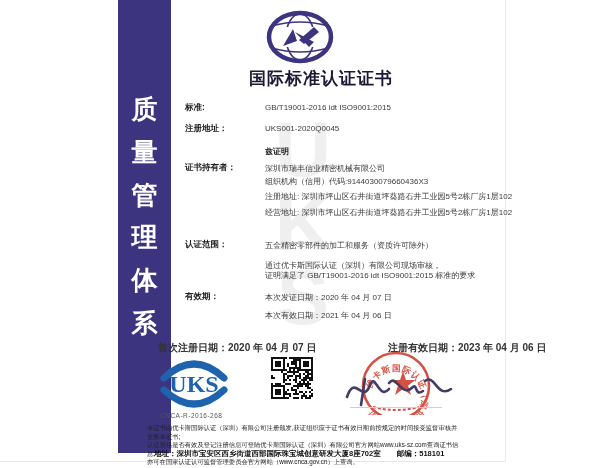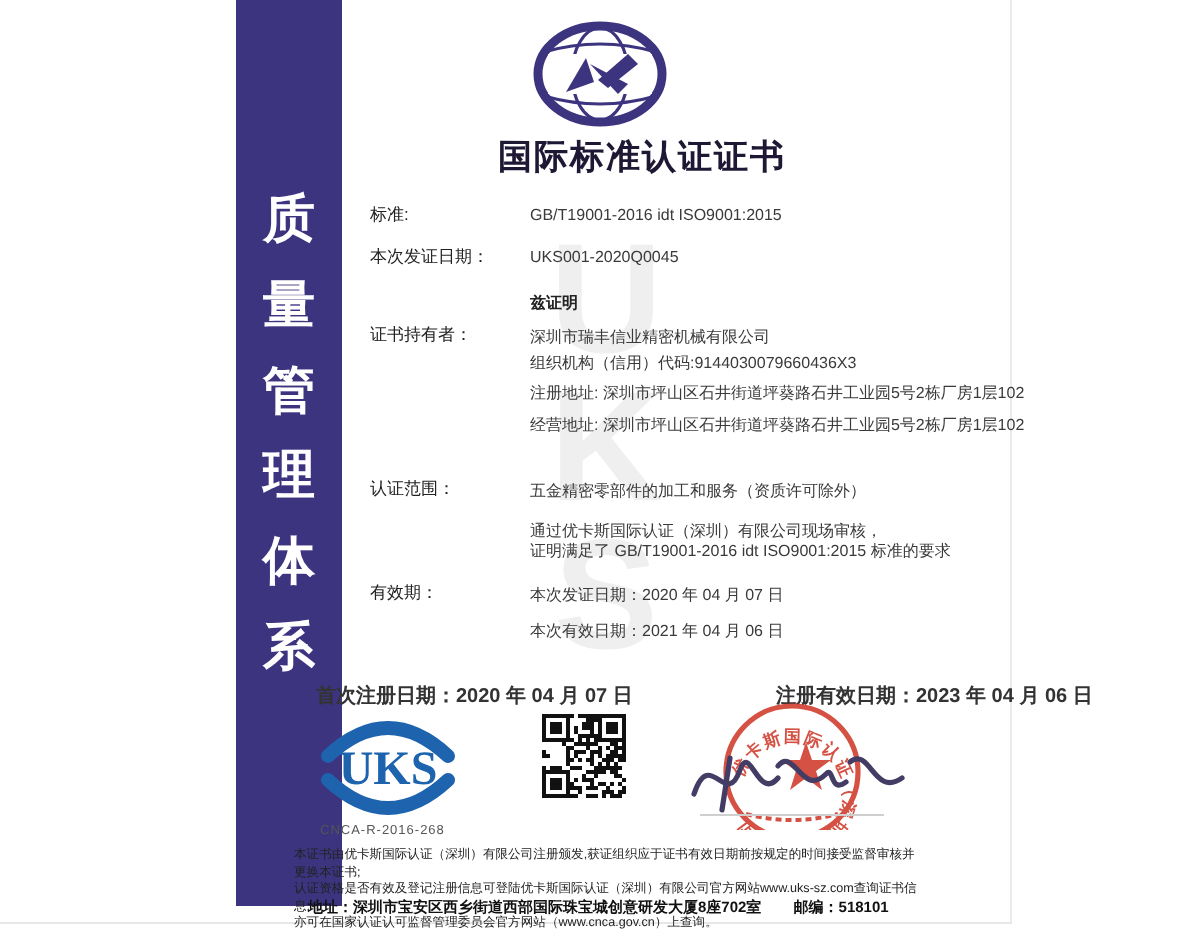--- a/index.html
+++ b/index.html
@@ -23,21 +23,21 @@
     user-select:none; }
 
   .content { position:absolute; left:0; top:0; width:600px; height:440px; z-index:1; }
 
   
   .globe-logo { position:absolute; left:266px; top:10px; }
   .cert-title { position:absolute; left:171px; top:67px; width:300px; text-align:center;
     font-size:17px; font-weight:bold; color:#1e1834; letter-spacing:1px; }
 
   
-  .lbl { position:absolute; left:185px; font-size:8.5px; font-weight:normal; color:#222; }
+  .lbl { position:absolute; left:185px; font-size:8.5px; font-weight:bold; color:#222; }
   .val { position:absolute; left:265px; font-size:8px; color:#3a3a3a; }
   .val.b { font-weight:bold; color:#222; }
 
   
   .regdate { position:absolute; font-size:10px; font-weight:bold; color:#333; }
 
   .uks-logo { position:absolute; left:158px; top:356px; }
   .cnca { position:absolute; left:160px; top:412px; font-size:6.5px; color:#555; letter-spacing:0.5px; }
 
   .qr { position:absolute; left:271px; top:357px; }
@@ -88,21 +88,21 @@
       <path d="M17 36 L27 19 L31 31 Z" fill="#3d3480"></path>
       <path d="M29 22 L43 37 L48 32 Z" fill="#3d3480"></path>
       <path d="M48 17 L33 30 L38 34 L53 22 Z" fill="#3d3480"></path>
     </svg>
 
     <div class="cert-title">国际标准认证证书</div>
 
     <div class="lbl" style="top:102px">标准:</div>
     <div class="val" style="top:103px">GB/T19001-2016 idt ISO9001:2015</div>
 
-    <div class="lbl" style="top:123px">本次发证日期：</div>
+    <div class="lbl" style="top:123px">注册地址：</div>
     <div class="val" style="top:124px">UKS001-2020Q0045</div>
 
     <div class="val b" style="top:146px">兹证明</div>
 
     <div class="lbl" style="top:162px">证书持有者：</div>
     <div class="val" style="top:163px">深圳市瑞丰信业精密机械有限公司</div>
     <div class="val" style="top:176px">组织机构（信用）代码:9144030079660436X3</div>
     <div class="val" style="top:191px">注册地址: 深圳市坪山区石井街道坪葵路石井工业园5号2栋厂房1层102</div>
     <div class="val" style="top:207px">经营地址: 深圳市坪山区石井街道坪葵路石井工业园5号2栋厂房1层102</div>
 

